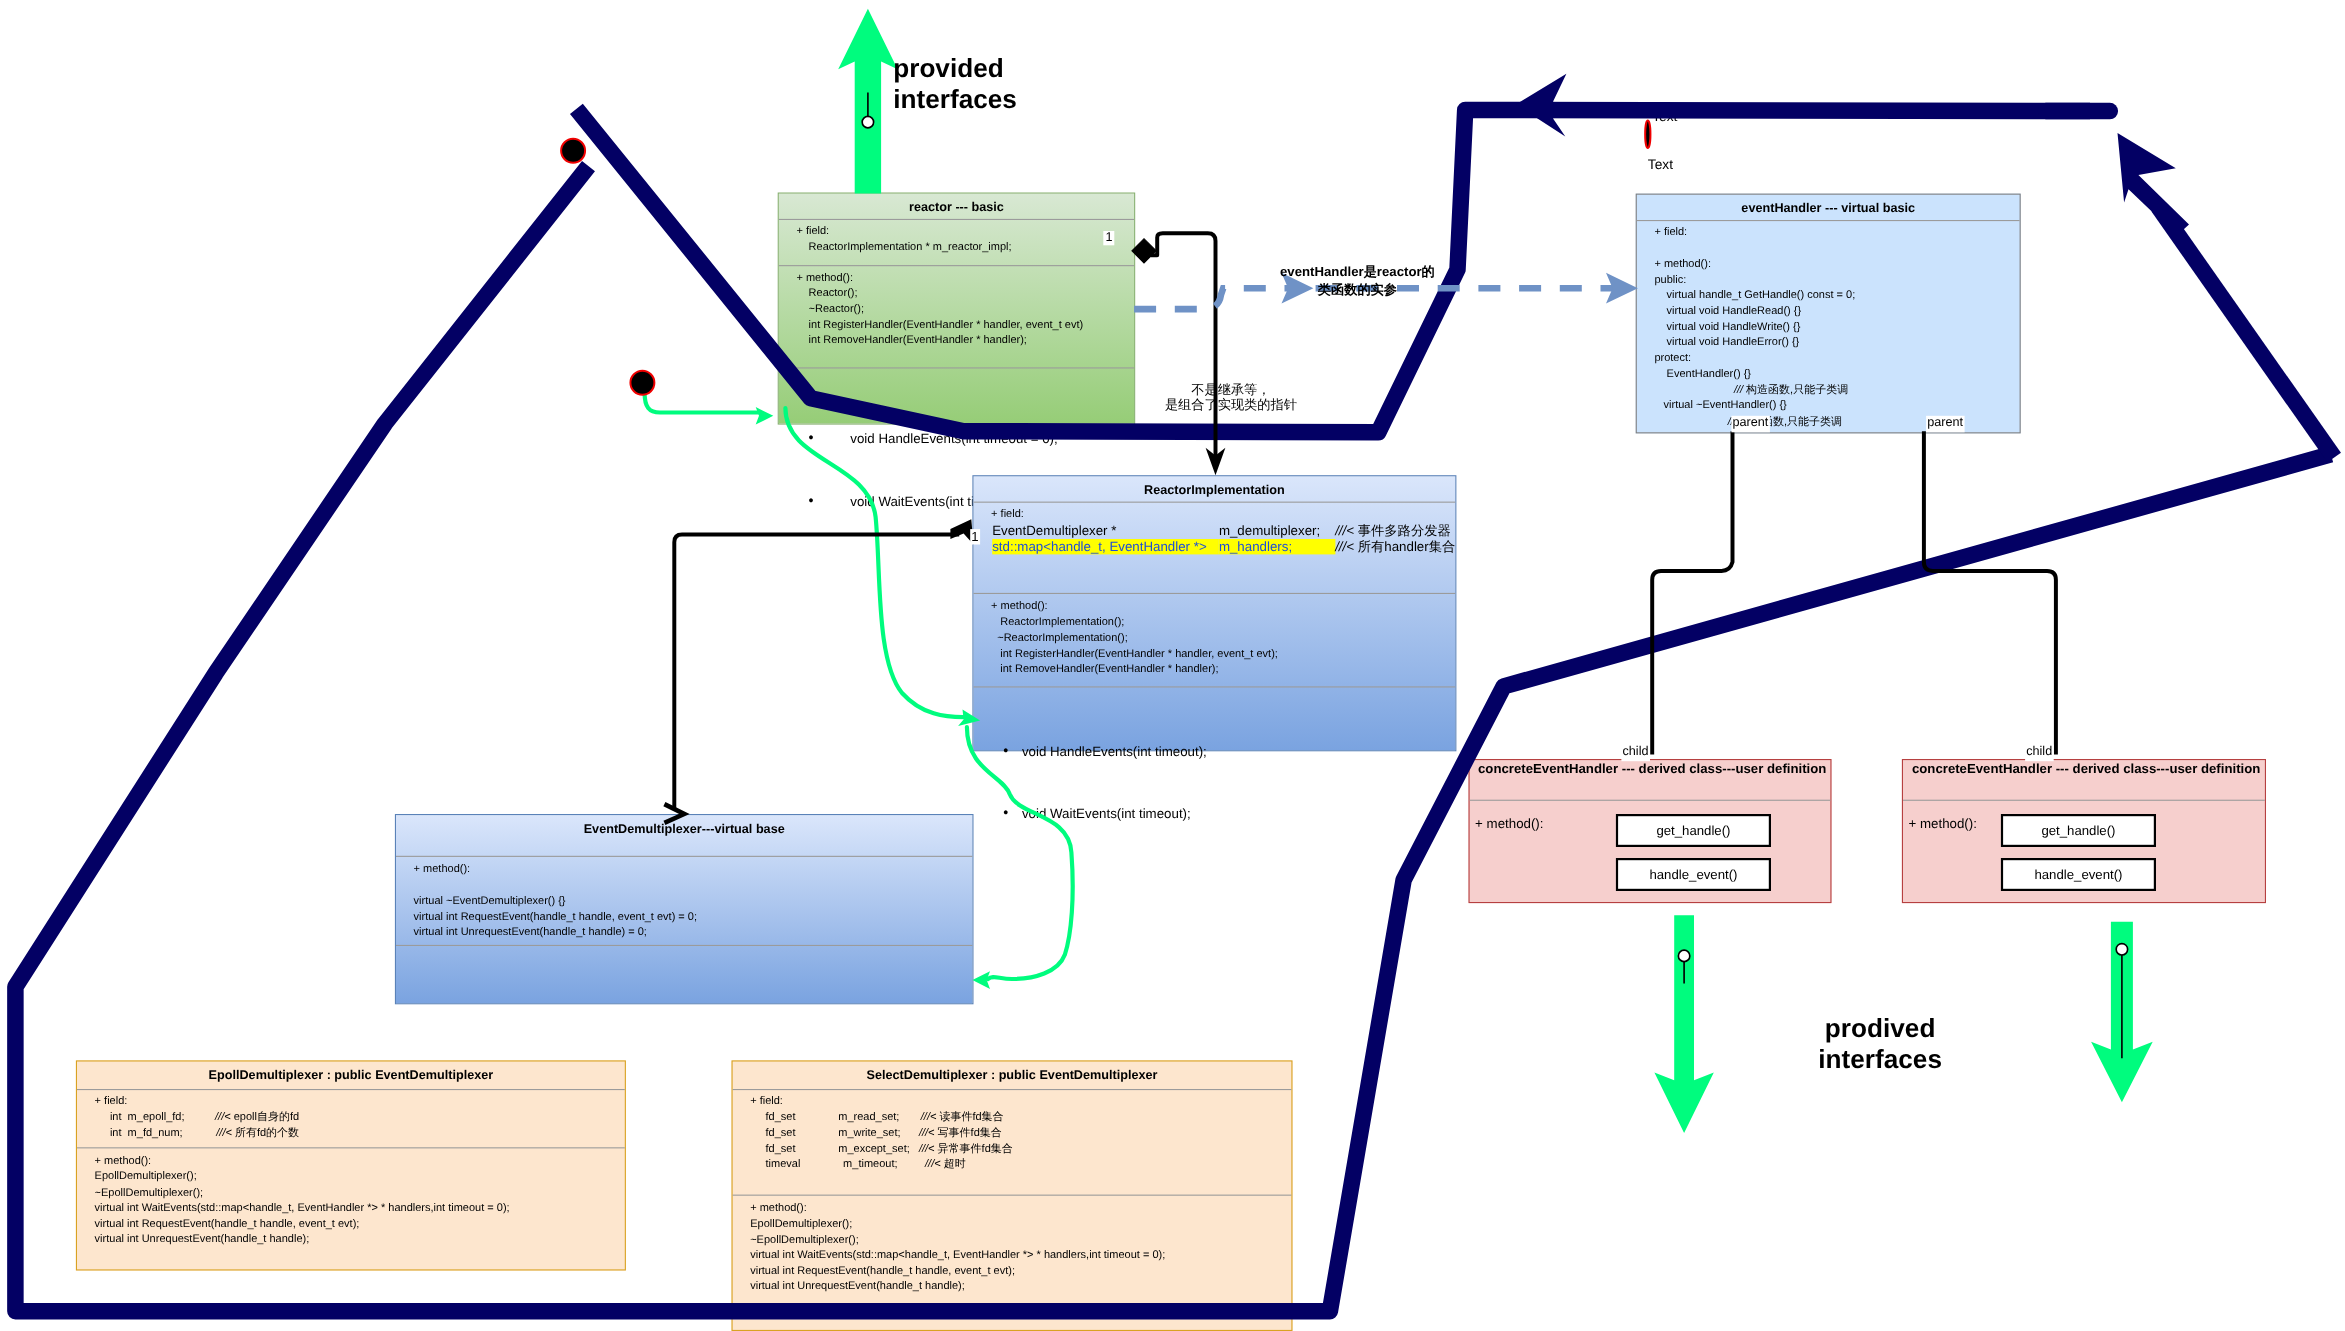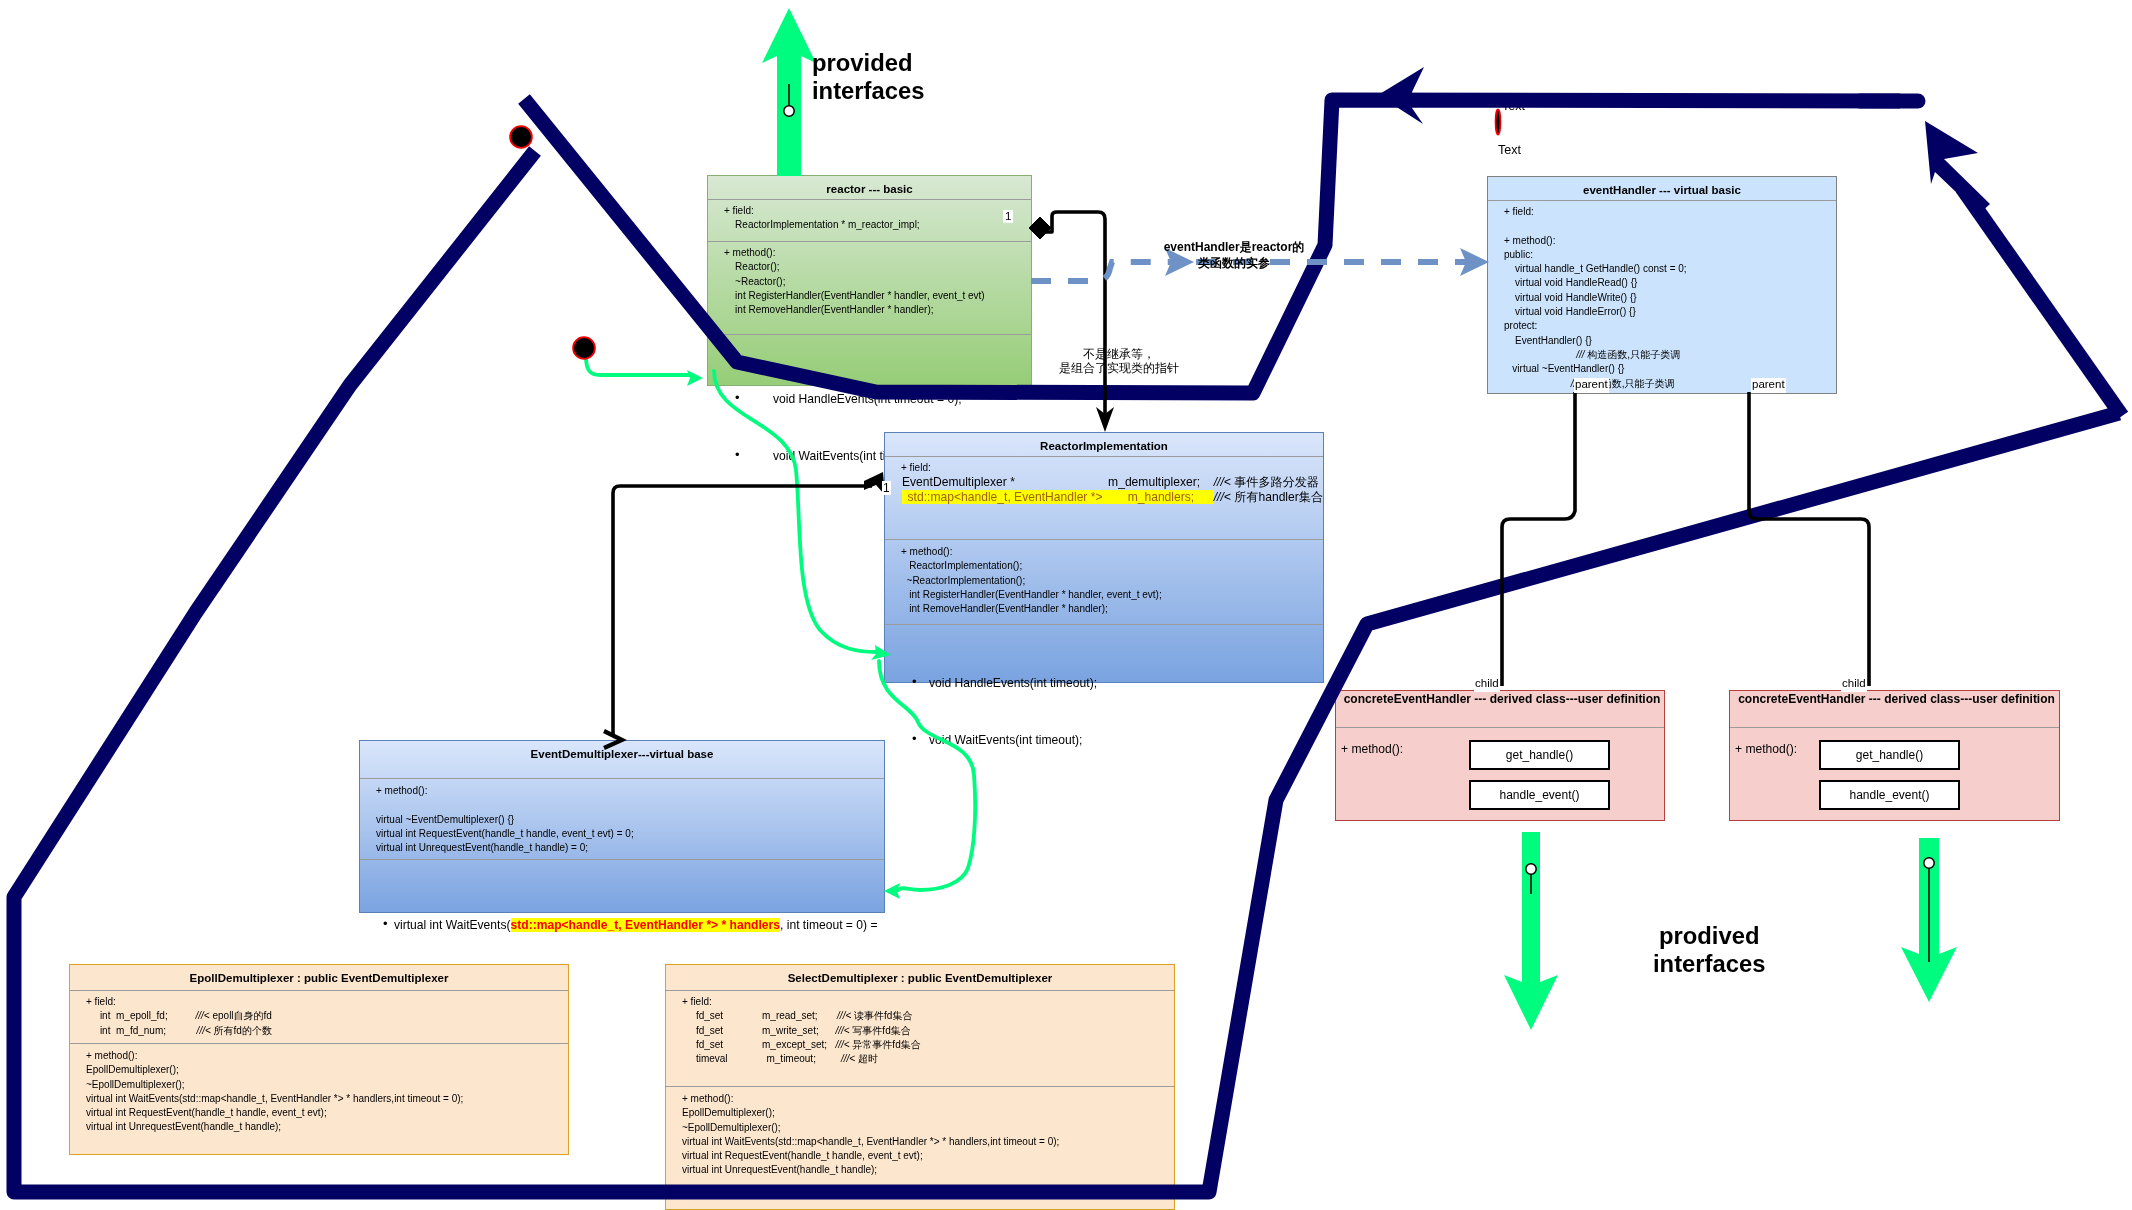--- a/index.html
+++ b/index.html
@@ -44,21 +44,21 @@
 .bullet.b2{padding-left:44px;}
 .bullet.b2:before{left:27px;}
 .bullet.b3{padding-left:34px;}
 .bullet.b3:before{left:23px;}
 .cmt{font-style:italic;}
 .code{font-style:normal;}
 .bigtxt{position:absolute;z-index:8;font-weight:bold;font-size:23.8px;line-height:28px;color:#000;white-space:pre;}
 table.fld{border-collapse:collapse;font-size:12.1px;line-height:14.3px;margin-left:17px;table-layout:fixed;}
 
 table.fld td{padding:0;white-space:pre;vertical-align:top;}
-table.fld td.hl{background:#ffff00;color:#a16207;text-align:center;}
+table.fld td.hl{background:#ffff00;color:#1d4ed8;}
 .hlb{font-weight:bold;}
 .bullet.b2{padding-left:44px;}
 .bullet.b2:before{left:27px;}
 .bullet.b3{padding-left:34px;}
 .bullet.b3:before{left:23px;}
 </style></head><body>
 
 <div id="stage">
 <svg class="layer" id="svg-under" viewBox="0 0 2132 1210">
 <path fill="none" stroke="#030064" stroke-width="15" stroke-linejoin="round" stroke-linecap="butt" d="M535,151 L350,385 L196,612 L14,897 L14,1192 L1209,1192 L1276,800 L1367,624 L2119,413"></path>
@@ -140,23 +140,20 @@
 <div class="ttl" style="padding-top:6px;height:37px">EventDemultiplexer---virtual base</div>
 <div class="hr"></div>
 <div class="sect" style="height:80px;padding-top:5px">
         <div class="ln">+ method():</div>
         <div class="ln">&nbsp;</div>
         <div class="ln">virtual ~EventDemultiplexer() {}</div>
         <div class="ln">virtual int RequestEvent(handle_t handle, event_t evt) = 0;</div>
         <div class="ln">virtual int UnrequestEvent(handle_t handle) = 0;</div>
       </div>
 <div class="hr"></div>
-<div class="sect" style="padding-top:15px">
-        <div class="bullet b3"><span>virtual int WaitEvents(</span><span class="hl hlb">std::map&lt;handle_t, EventHandler *&gt; * handlers</span><span>, int timeout = 0) =</span></div>
-      </div>
 </div>
 <div class="uml" id="evhandler">
 <div class="ttl" style="padding-top:6px;height:23px">eventHandler --- virtual basic</div>
 <div class="hr"></div>
 <div class="sect" style="padding-top:4px">
         <div class="ln">+ field:</div>
         <div class="ln">&nbsp;</div>
         <div class="ln">+ method():</div>
         <div class="ln">public:</div>
         <div class="ln">    virtual handle_t GetHandle() const = 0;</div>

